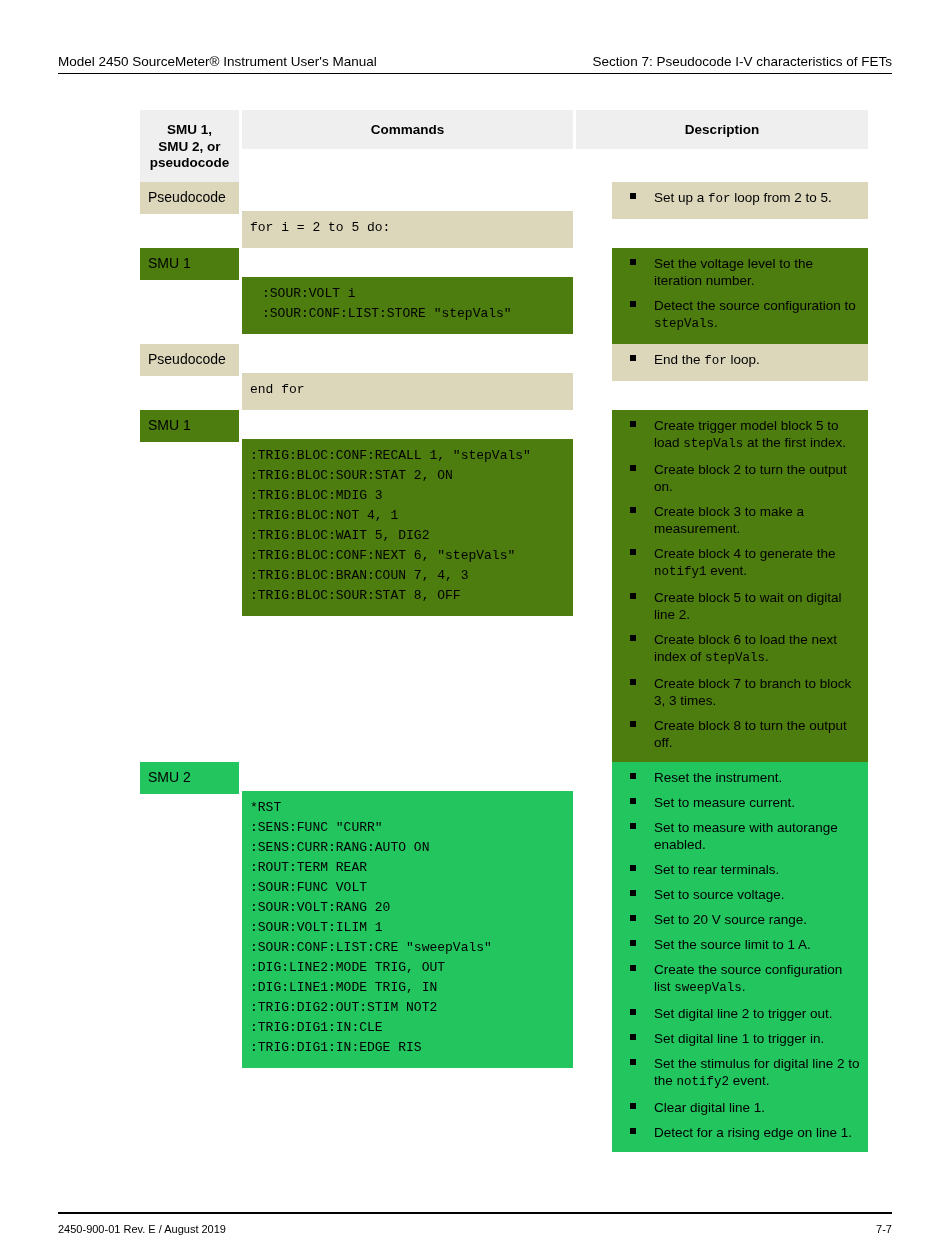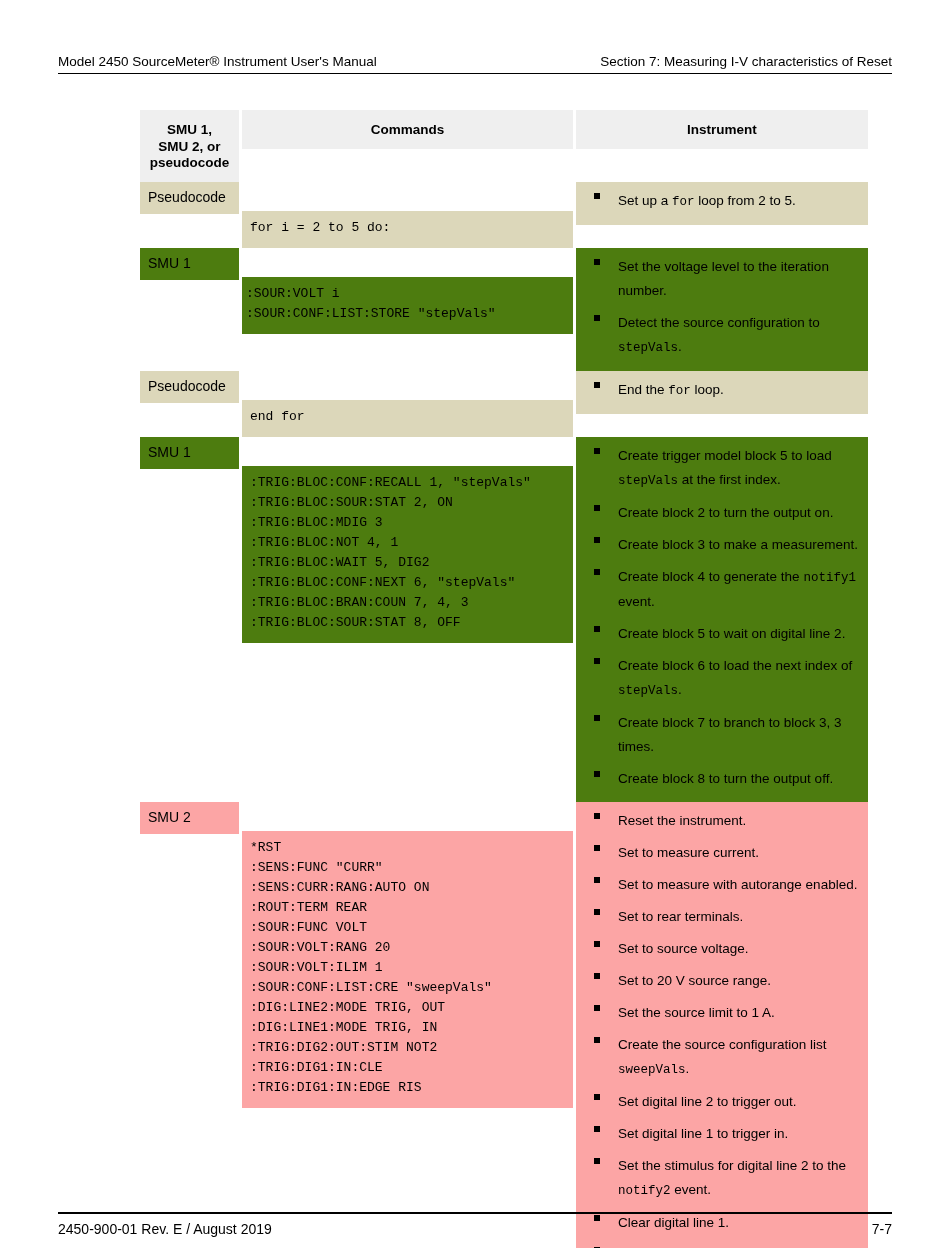--- a/index.html
+++ b/index.html
@@ -56,21 +56,21 @@
   
   .cell {
     box-sizing: border-box;
     height: 100%;
   }
 
   
   .tone-head .cell { background: #efefef; }
   .tone-pseudo .cell { background: #dcd7ba; }
   .tone-smu1 .cell { background: #4d7c0f; }
-  .tone-smu2 .cell { background: #fca5a5; }
+  .tone-smu2 .cell { background: #22c55e; }
 
   
   td.gut, th.gut { width: 3px; background: #ffffff !important; }
 
   
   .hcell {
     font-weight: bold;
     font-size: 13.5px;
     line-height: 16.5px;
     padding: 12px 8px 10px 8px;
@@ -87,27 +87,28 @@
   
   .cmds {
     font-family: "Liberation Mono", "DejaVu Sans Mono", monospace;
     font-size: 13px;
     line-height: 20px;
     padding: 7px 8px 10px 8px;
     white-space: pre;
     letter-spacing: 0px;
     margin-top: 29px;
   }
-  .cmds.indented { padding-left: 4px; }
+  .cmds.indented { padding-left: 20px; }
 
   
   .desc {
     padding: 7px 8px 9px 12px;
     font-size: 13.5px;
-    line-height: 24px;
+    line-height: 17px;
+    margin-left: 36px;
   }
   .desc ul {
     list-style: none;
     margin: 0;
     padding: 0;
   }
   .desc li {
     position: relative;
     padding-left: 30px;
     margin: 0 0 8px 0;
@@ -129,32 +130,32 @@
 
   
   .page-footer {
     position: absolute;
     left: 58px;
     top: 1212px;
     width: 834px;
     display: flex;
     justify-content: space-between;
     align-items: baseline;
-    font-size: 14px;
+    font-size: 11px;
     line-height: 16px;
     border-top: 2px solid #000;
     padding-top: 7px;
   }
 </style>
 </head>
 <body>
 
 <div class="page-header">
   <span class="hdr-left">Model 2450 SourceMeter® Instrument User's Manual</span>
-  <span class="hdr-right">Section 7: Measuring I-V characteristics of Reset</span>
+  <span class="hdr-right">Section 7: Pseudocode I-V characteristics of FETs</span>
 </div>
 
 <table class="cmd-table">
   <colgroup>
     <col class="c-role">
       <col style="width:3px">
       <col class="c-cmd">
       <col style="width:3px">
       <col class="c-desc">
   </colgroup>
@@ -164,21 +165,21 @@
         <div class="cell hcell" style="white-space:pre-line">SMU 1,
 SMU 2, or
 pseudocode</div>
       </th>
       <th class="gut"></th>
       <th>
         <div class="cell hcell">Commands</div>
       </th>
       <th class="gut"></th>
       <th>
-        <div class="cell hcell">Instrument</div>
+        <div class="cell hcell">Description</div>
       </th>
     </tr>
   </thead>
   <tbody id="table-body">
       <tr class="tone-pseudo">
         <td>
           <div class="cell role">Pseudocode</div>
         </td>
         <td class="gut"></td>
         <td>

